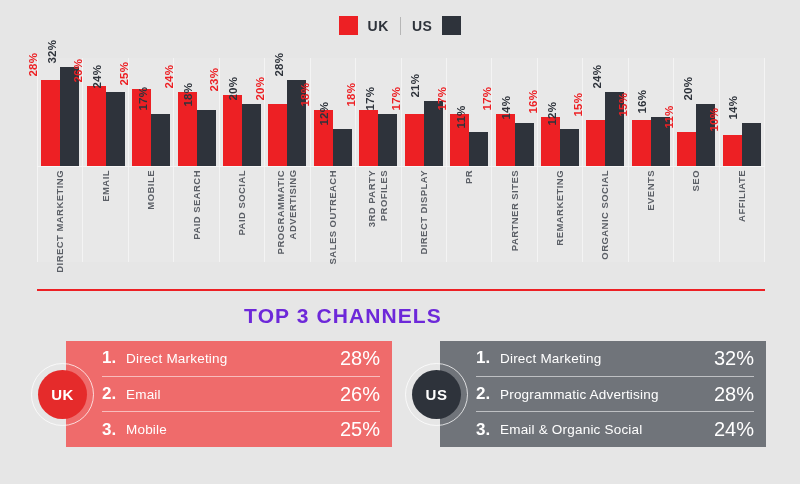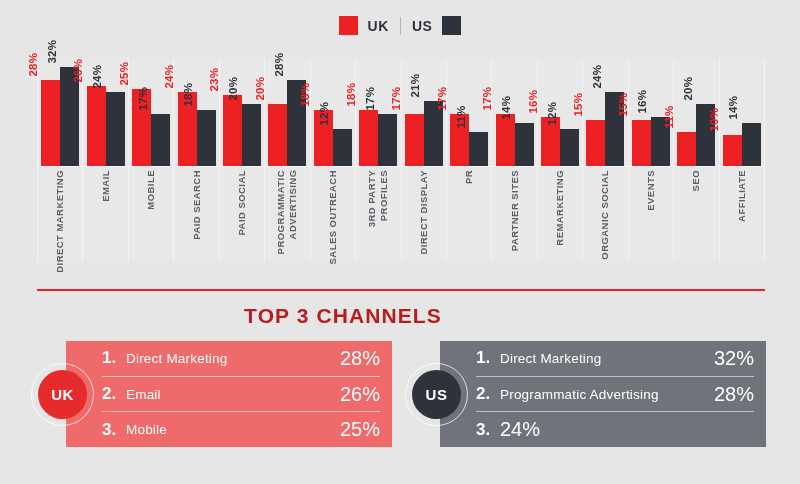--- a/index.html
+++ b/index.html
@@ -122,21 +122,21 @@
     left: 37px; top: 289px; width: 728px; height: 2px;
     background: #ed2024;
   }
 
   
   .top3-title {
     position: absolute;
     left: 0; top: 304px; width: 686px;
     text-align: center;
     font-size: 21px; font-weight: bold; letter-spacing: 1.1px;
-    color: #b91c1c;
+    color: #6d28d9;
   }
 
   .panel {
     position: absolute;
     top: 341px;
     height: 106px;
     padding: 0 12px 0 36px;
     display: flex; flex-direction: column;
   }
   .panel.uk { left: 66px; width: 326px; background: #ef6b6b; }
@@ -507,17 +507,18 @@
         <span class="pname">Direct Marketing</span>
         <span class="pval">32%</span>
       </div>
       <div class="prow">
         <span class="prank">2.</span>
         <span class="pname">Programmatic Advertising</span>
         <span class="pval">28%</span>
       </div>
       <div class="prow">
         <span class="prank">3.</span>
+        <span class="pname">Email &amp; Organic Social</span>
         <span class="pval">24%</span>
       </div>
     </div>
 
 </div>
 
 </body></html>

